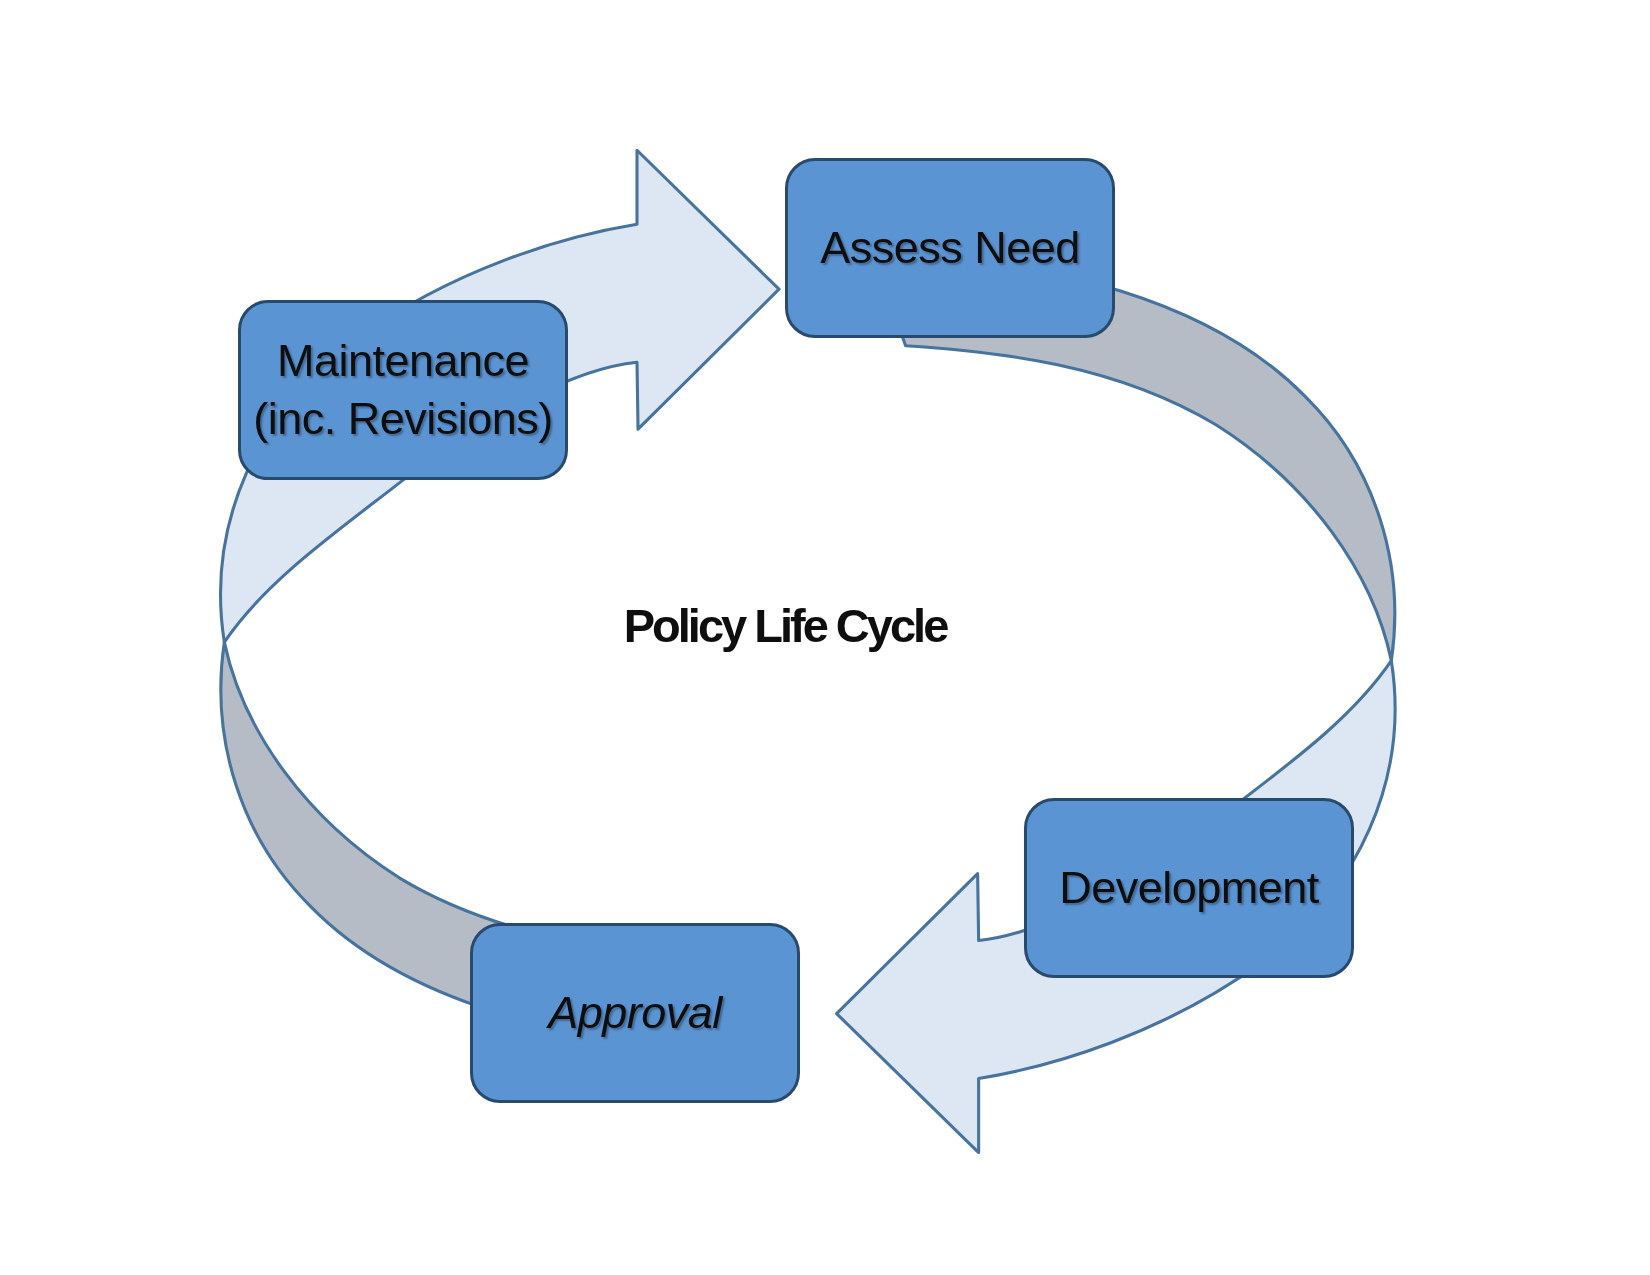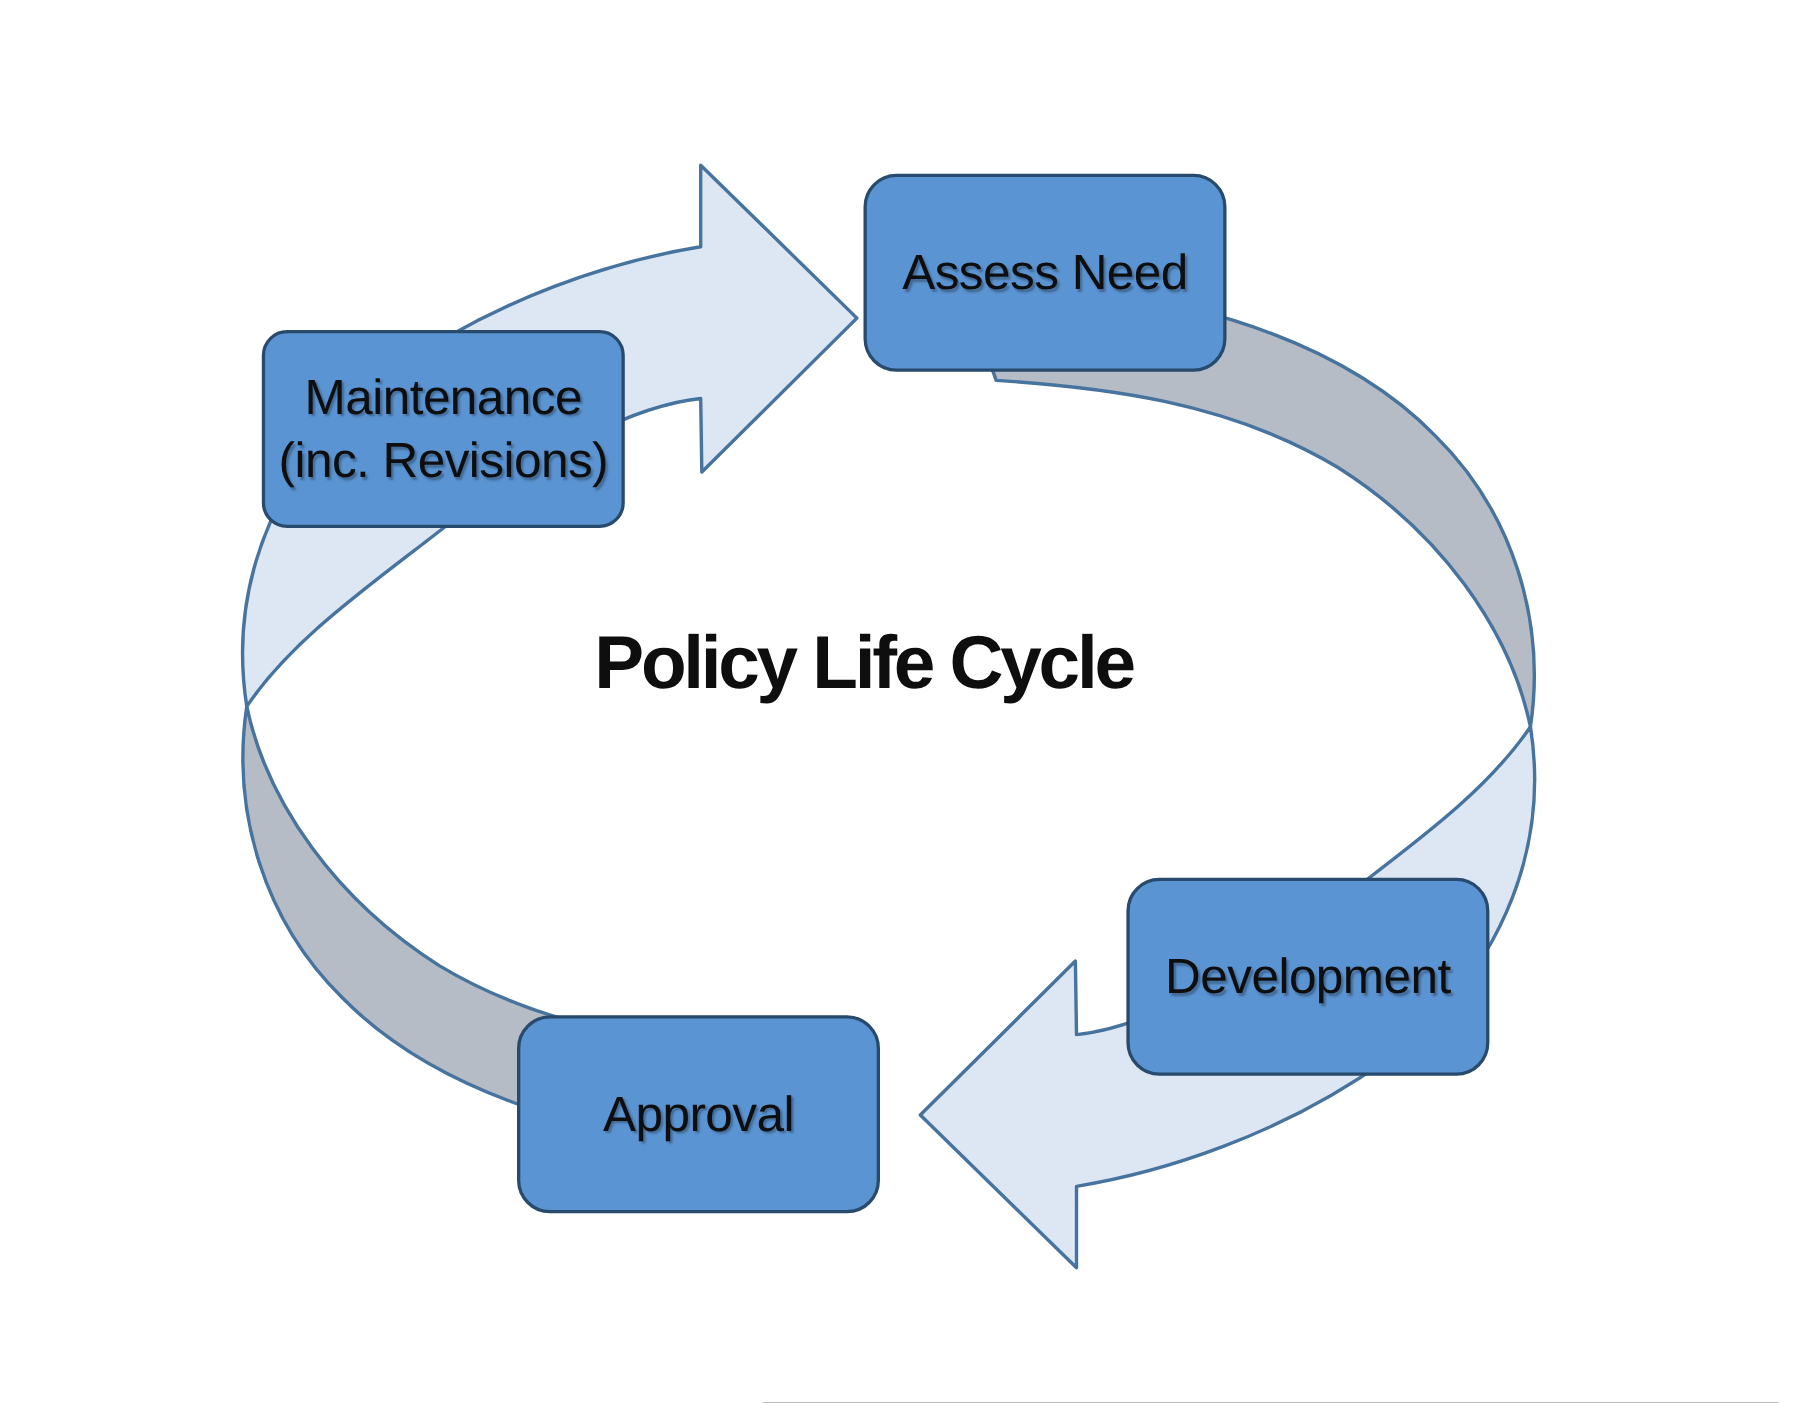--- a/index.html
+++ b/index.html
@@ -46,28 +46,28 @@
     text-align:center;
     box-sizing:border-box;
     color:var(--text_color);
     font-size:45px;
     letter-spacing:-0.5px;
     line-height:1.3;
     text-shadow:2px 2px 2px rgba(0,0,0,0.30);
   }
   .stage-box .line{display:block;white-space:nowrap;}
   #box-assess{left:785px;top:158px;}
-  #box-maintenance{left:238px;top:300px;border-radius:23px;}
+  #box-maintenance{left:238px;top:300px;}
   #box-development{left:1024px;top:798px;}
-  #box-approval{left:470px;top:923px;}
+  #box-approval{left:470px;top:923px;font-style:italic;}
   .diagram-title{
     position:absolute;
-    left:785px;top:602px;
+    left:785px;top:625px;
     transform:translate(-50%,-50%);
-    font-size:68px;
+    font-size:47px;
     font-weight:bold;
     letter-spacing:-3px;
     color:var(--text_color);
     white-space:nowrap;
   }
 </style>
 </head>
 <body>
 
 <div id="stage">

